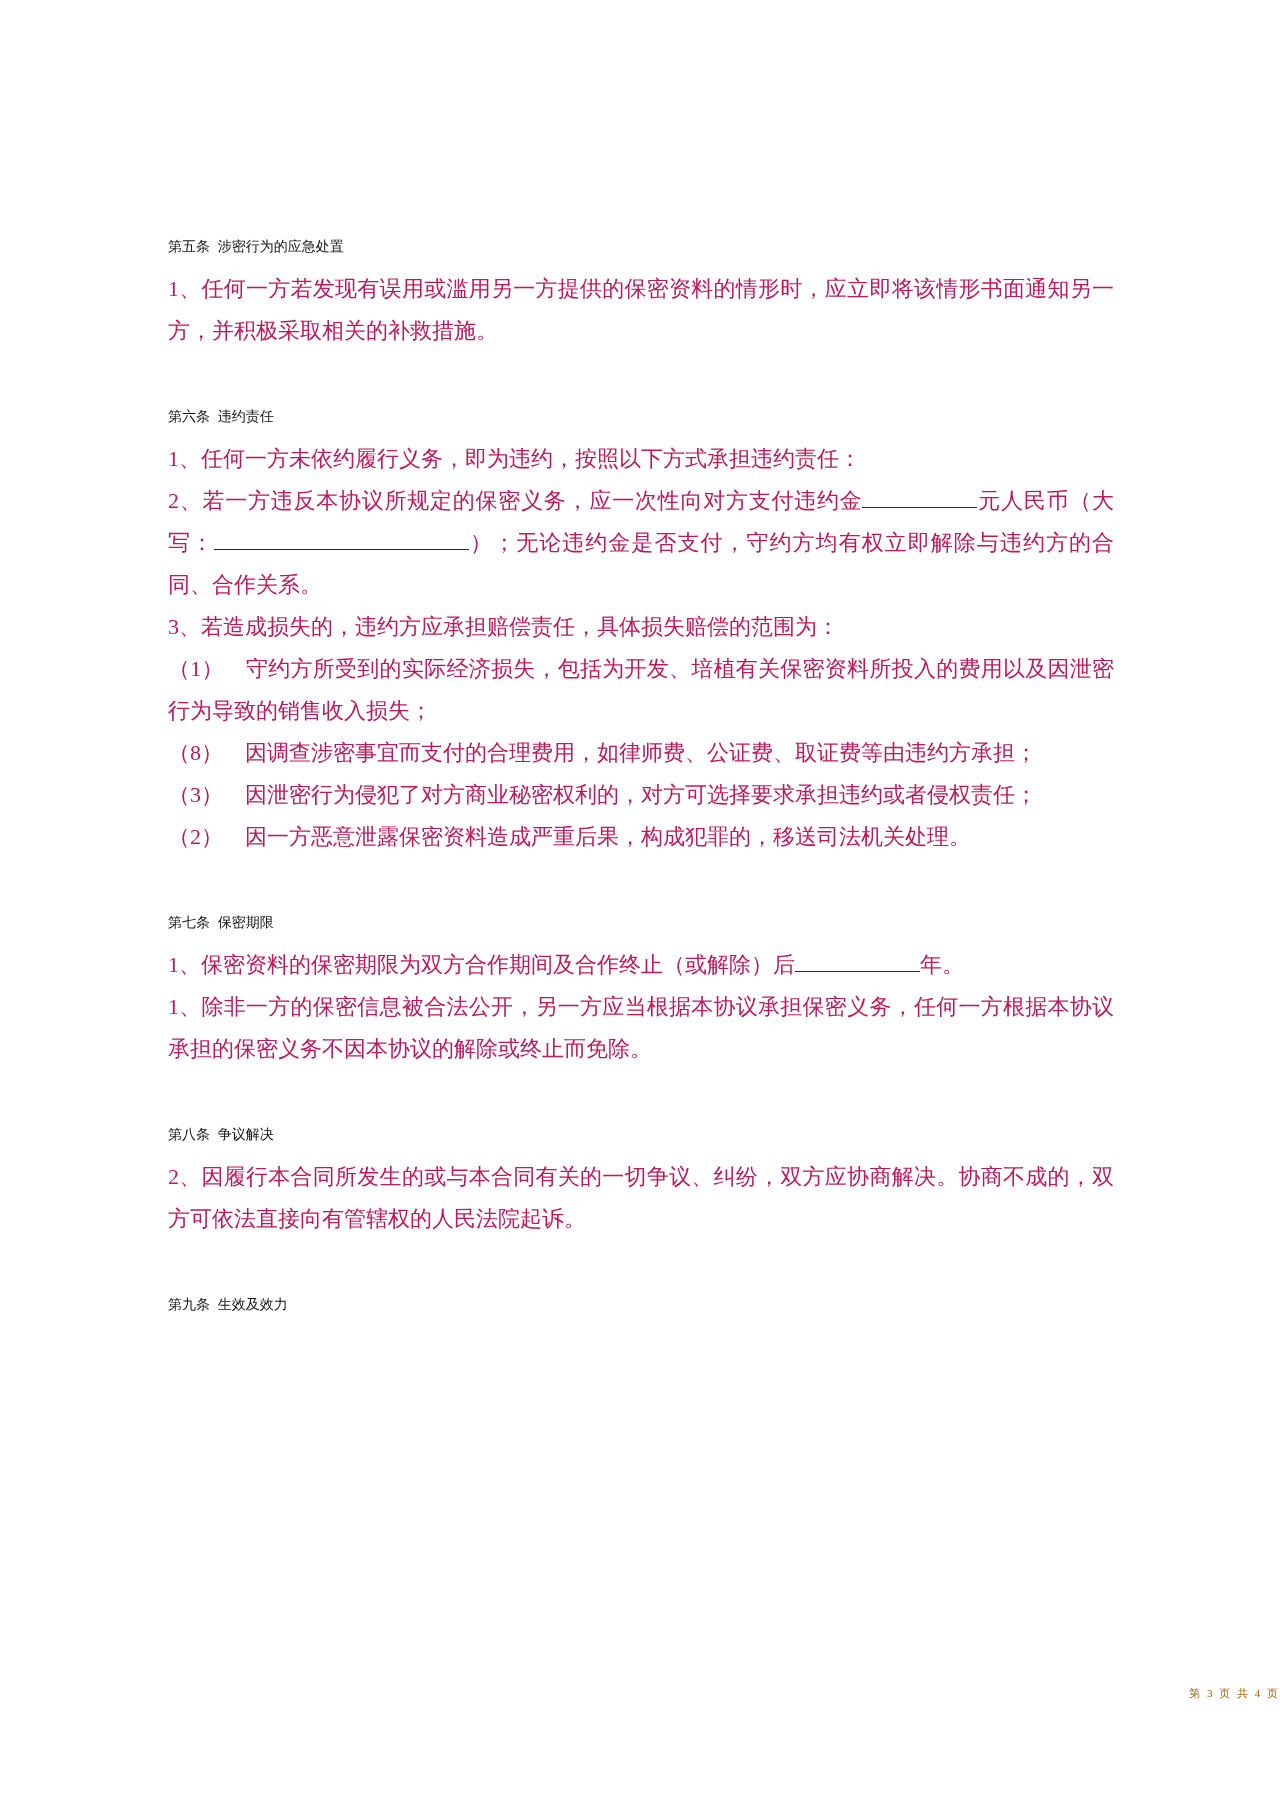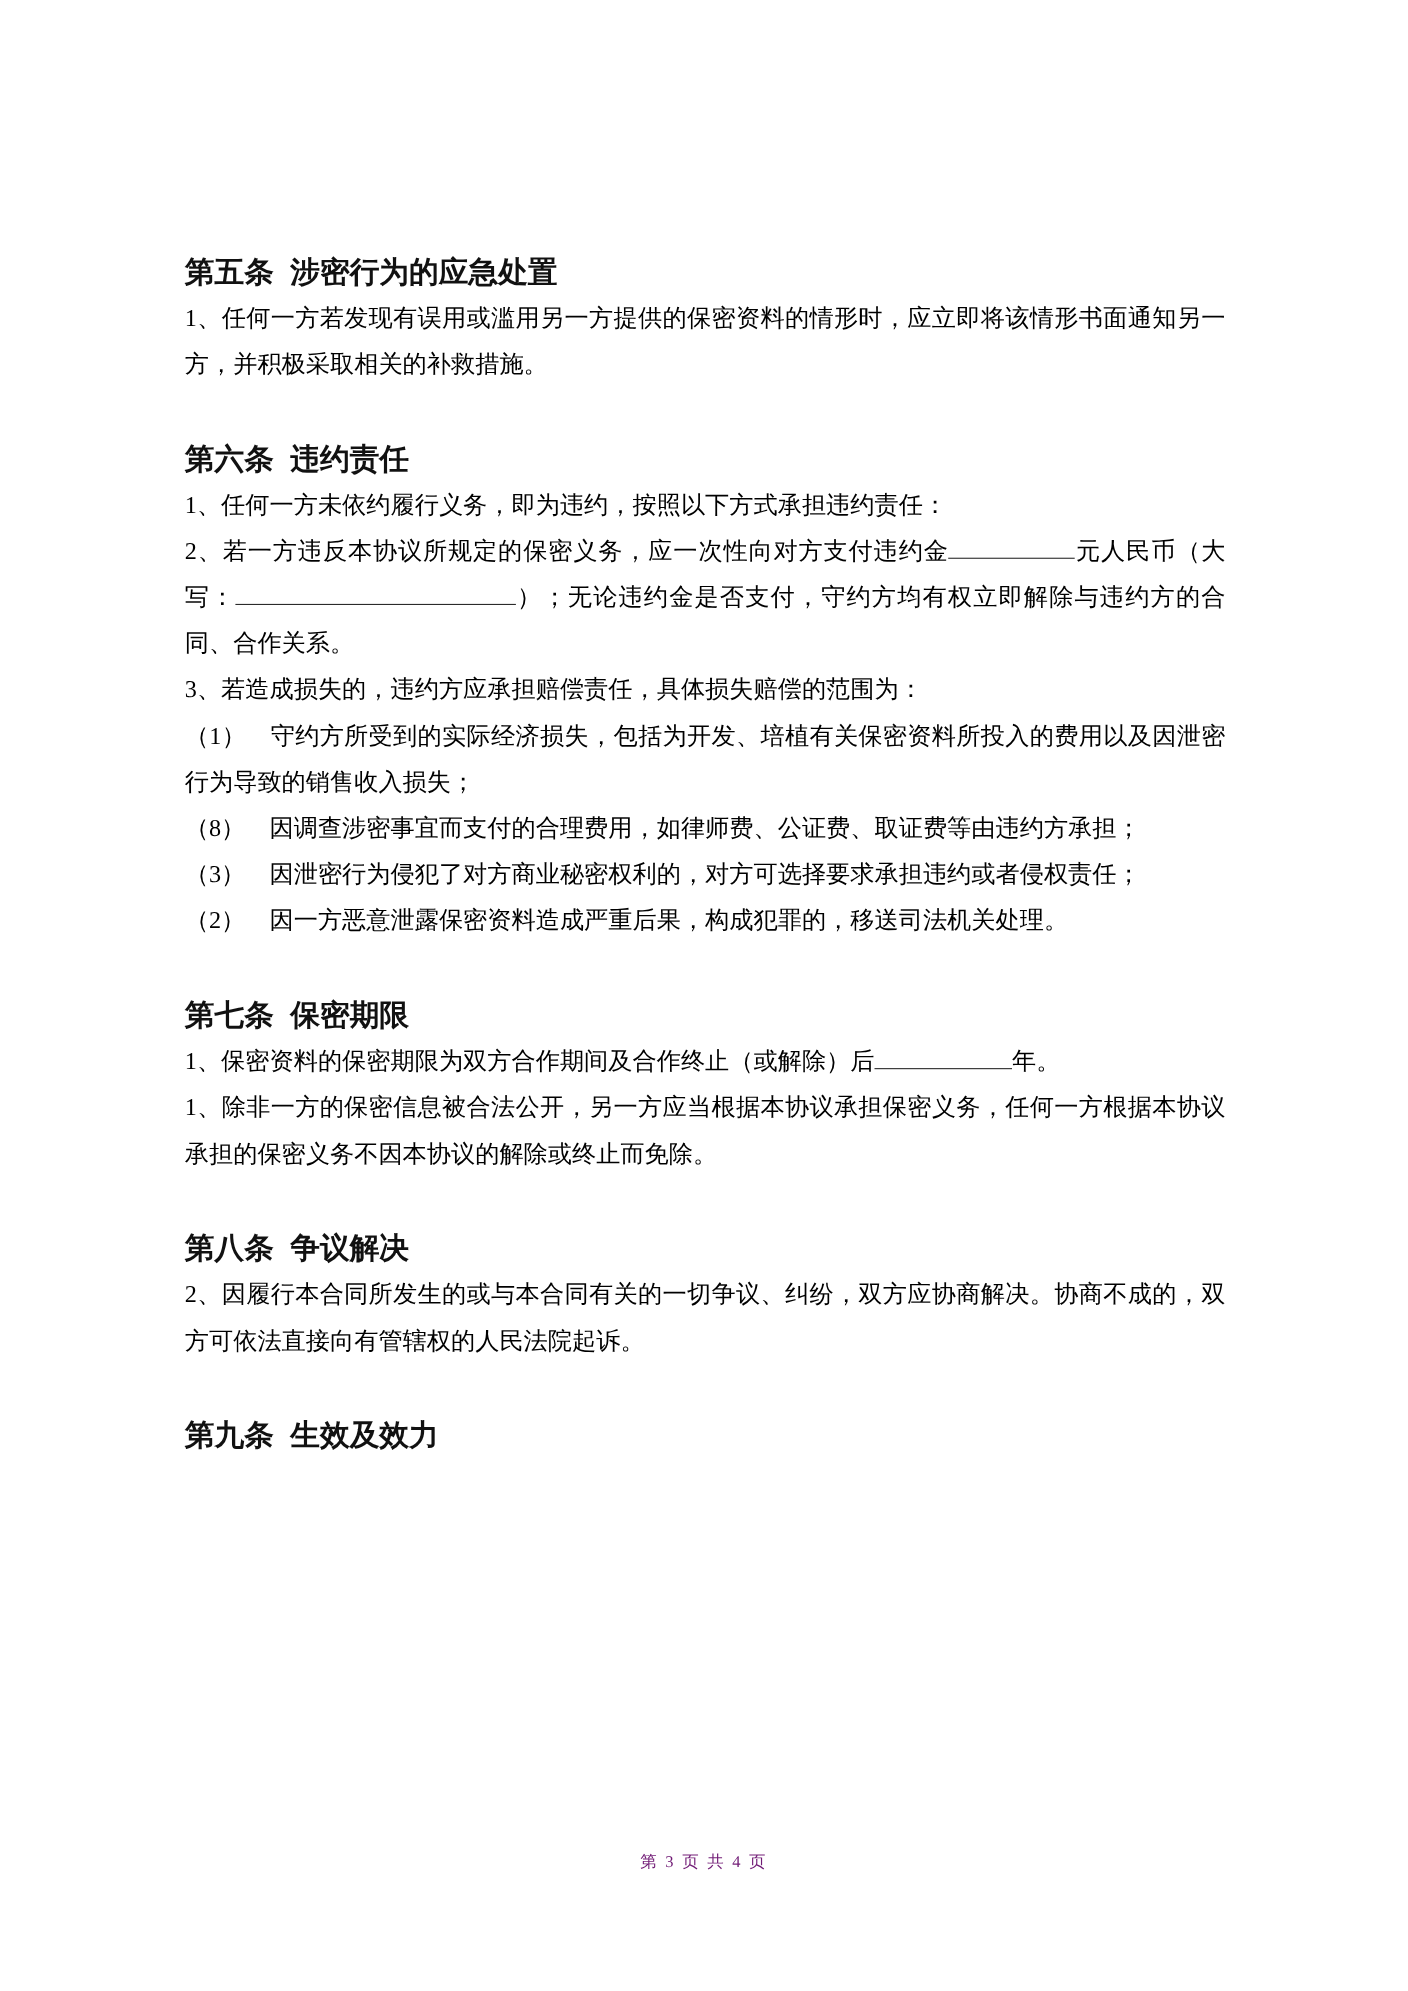--- a/index.html
+++ b/index.html
@@ -22,51 +22,51 @@
     width: 946px;
   }
   .contract-section {
     margin: 0;
   }
   .contract-section + .contract-section {
     margin-top: 44px;
   }
   .section-heading {
     margin: 0;
-    font-size: 27px;
+    font-size: 14px;
     line-height: 42px;
-    font-weight: 700;
+    font-weight: 400;
     color: #111111;
   }
   .section-heading .section-title {
     margin-left: 0.55em;
   }
   .clause-paragraph {
     margin: 0;
     font-size: 22px;
     line-height: 42px;
     text-align: justify;
-    color: #000000;
+    color: #be185d;
     word-break: break-all;
   }
   .blank {
     display: inline-block;
     height: 1em;
     border-bottom: 1.6px solid #2b2b2b;
     vertical-align: baseline;
   }
   .page-footer {
     position: absolute;
     left: 0;
     top: 1680px;
     width: 1280px;
-    text-align: center;
-    font-size: 15px;
+    text-align: right;
+    font-size: 11px;
     line-height: 26px;
-    color: #701a75;
+    color: #a16207;
     letter-spacing: 2px;
   }
 </style>
 </head>
 <body style="background: rgb(255, 255, 255);">
 
 <main>
   <div class="doc-body">
       <section class="contract-section">
         <h2 class="section-heading"><span class="section-number">第五条</span><span class="section-title">涉密行为的应急处置</span></h2>

